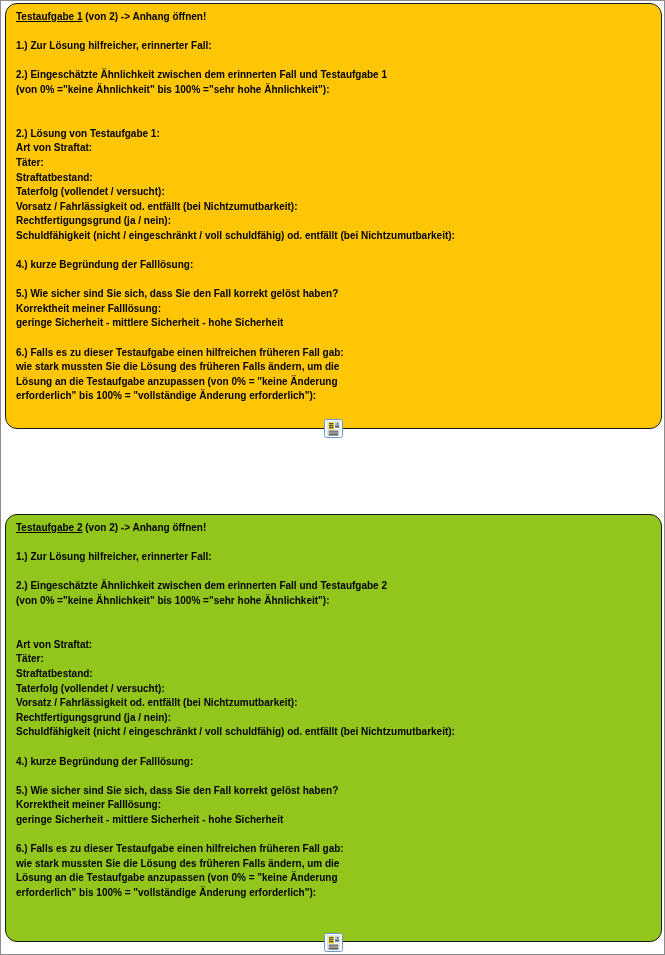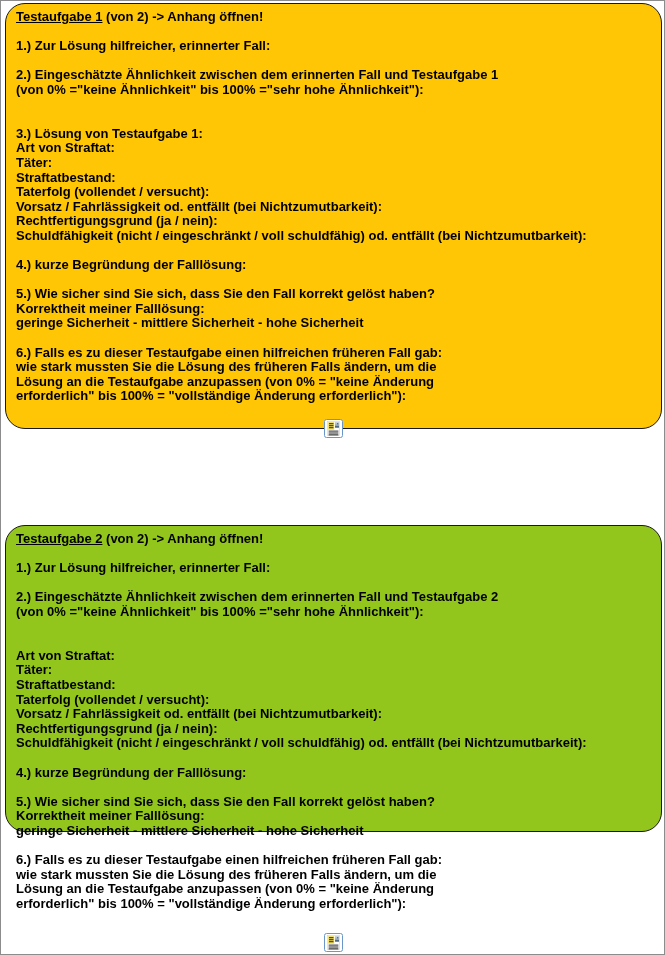--- a/index.html
+++ b/index.html
@@ -13,26 +13,26 @@
     font-weight:bold;
     color:#000;
     overflow:hidden;
   }
   .box{
     position:absolute;
     left:4px;
     width:657px;
     box-sizing:border-box;
     border:1px solid #1a1a1a;
-    border-radius:20px;
+    border-radius:12px;
     padding:6px 10px 0 10px;
-    font-size:13px;
+    font-size:10px;
   }
   .box1{top:2px;height:426px;}
-  .box2{top:524px;height:307px;}
+  .box2{top:513px;height:428px;}
   .ln{
     height:14.6px;
     line-height:14.6px;
     white-space:nowrap;
   }
   .title-underline{text-decoration:underline;}
   .att-icon{
     position:absolute;
     left:323px;
     width:19px;height:19px;
@@ -53,21 +53,21 @@
       <span class="title-underline">Testaufgabe 1</span><span> (von 2) -&gt; Anhang öffnen!</span>
     </div>
     <div>
         <div class="ln"></div>
         <div class="ln">1.) Zur Lösung hilfreicher, erinnerter Fall:</div>
         <div class="ln"></div>
         <div class="ln">2.) Eingeschätzte Ähnlichkeit zwischen dem erinnerten Fall und Testaufgabe 1</div>
         <div class="ln">(von 0% ="keine Ähnlichkeit" bis 100% ="sehr hohe Ähnlichkeit"):</div>
         <div class="ln"></div>
         <div class="ln"></div>
-        <div class="ln">3.) Lösung von Testaufgabe 1:</div>
+        <div class="ln">2.) Lösung von Testaufgabe 1:</div>
         <div class="ln">Art von Straftat:</div>
         <div class="ln">Täter:</div>
         <div class="ln">Straftatbestand:</div>
         <div class="ln">Taterfolg (vollendet / versucht):</div>
         <div class="ln">Vorsatz / Fahrlässigkeit od. entfällt (bei Nichtzumutbarkeit):</div>
         <div class="ln">Rechtfertigungsgrund (ja / nein):</div>
         <div class="ln">Schuldfähigkeit (nicht / eingeschränkt / voll schuldfähig) od. entfällt (bei Nichtzumutbarkeit):</div>
         <div class="ln"></div>
         <div class="ln">4.) kurze Begründung der Falllösung:</div>
         <div class="ln"></div>

